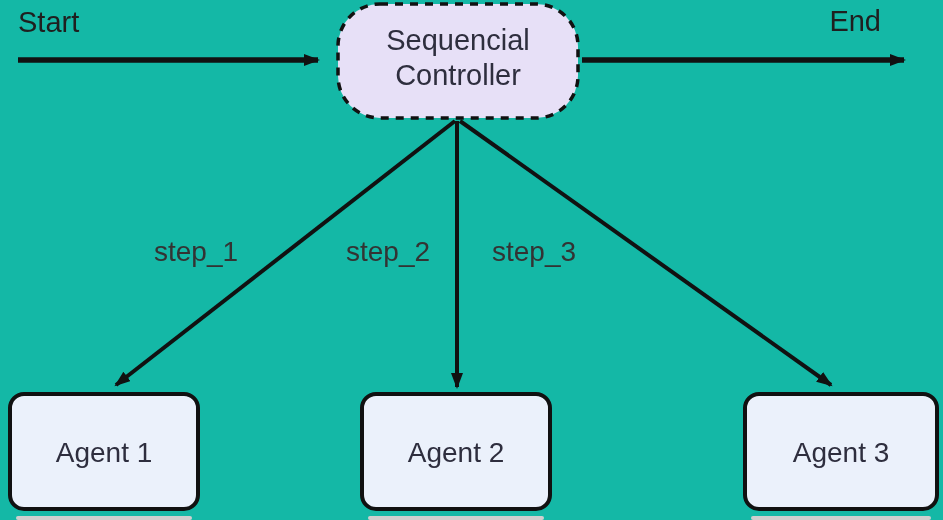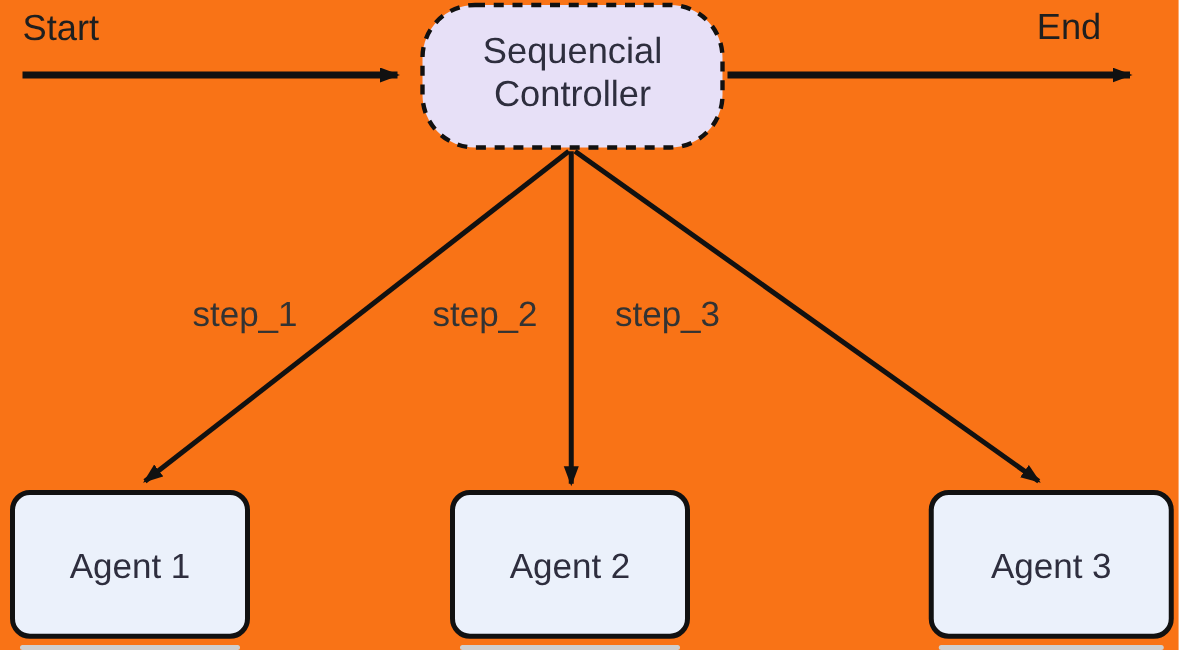--- a/index.html
+++ b/index.html
@@ -5,21 +5,21 @@
   html, body {
     margin: 0;
     padding: 0;
     background: #ffffff;
     font-family: "Liberation Sans", sans-serif;
   }
   .canvas {
     position: relative;
     width: 943px;
     height: 520px;
-    background: #f97316;
+    background: #14b8a6;
     overflow: hidden;
   }
   svg { display: block; }
   .edge-line {
     fill: none;
     stroke: #111111;
   }
   .thick { stroke-width: 5.5px; }
   .thin  { stroke-width: 4px; }
   .node-outline { stroke: #111111; }

